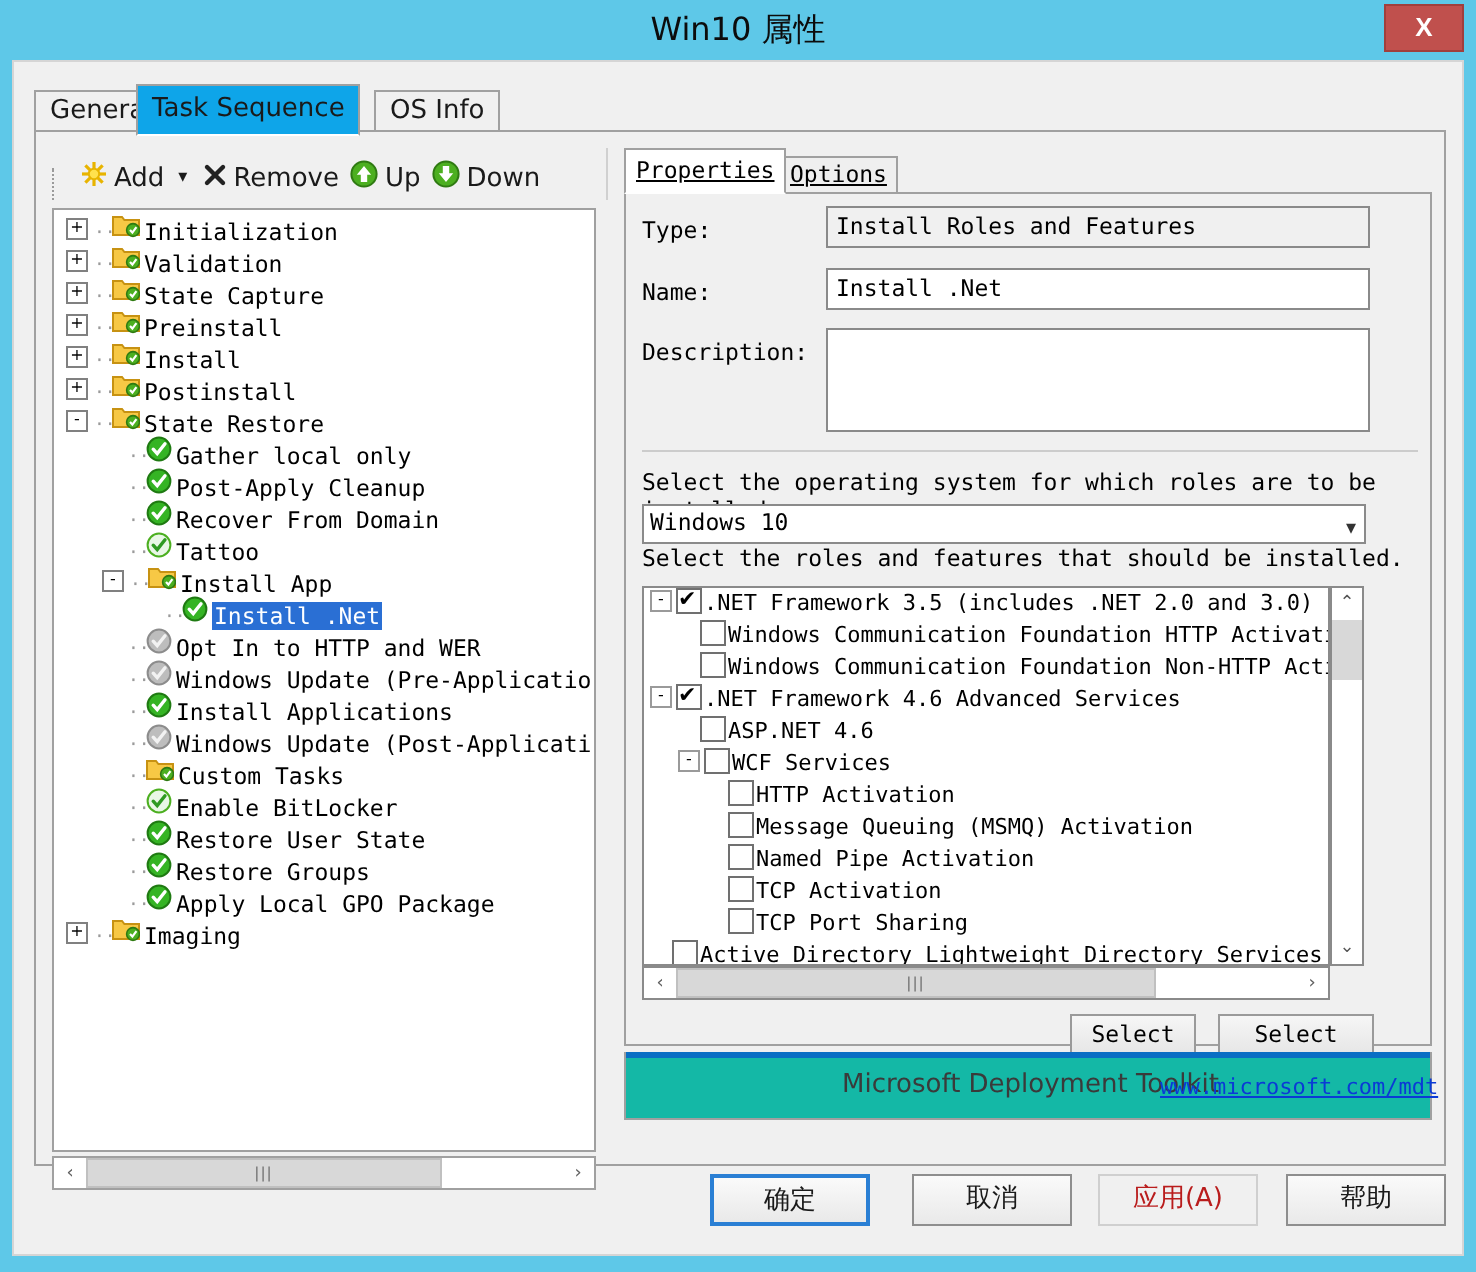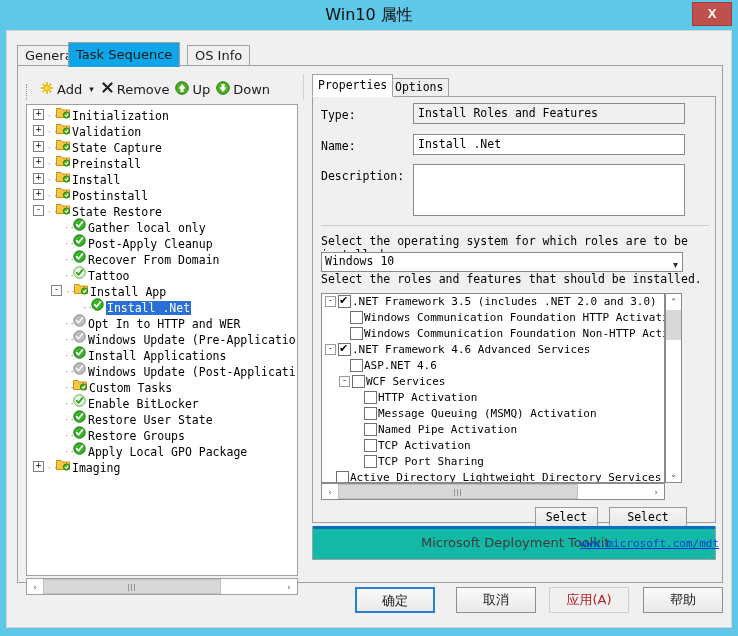--- a/index.html
+++ b/index.html
@@ -202,20 +202,21 @@
     background: #efefef;
     border: 1px solid #a0a0a0;
     border-bottom: none;
     font-family: "DejaVu Sans Mono", "Liberation Mono", monospace;
     font-size: 11.5px;
     line-height: 17px;
     padding: 0 5px;
     color: #000;
     box-sizing: border-box;
     cursor: default;
+    text-decoration: underline;
   }
   .itab.active {
     top: 0px; height: 23px;
     background:#ffffff;
     line-height:20px;
     z-index: 4;
     border-bottom: 1px solid #ffffff;
   }
   #itab-properties { left: 2px; }
   #itab-options { left: 79px; }

